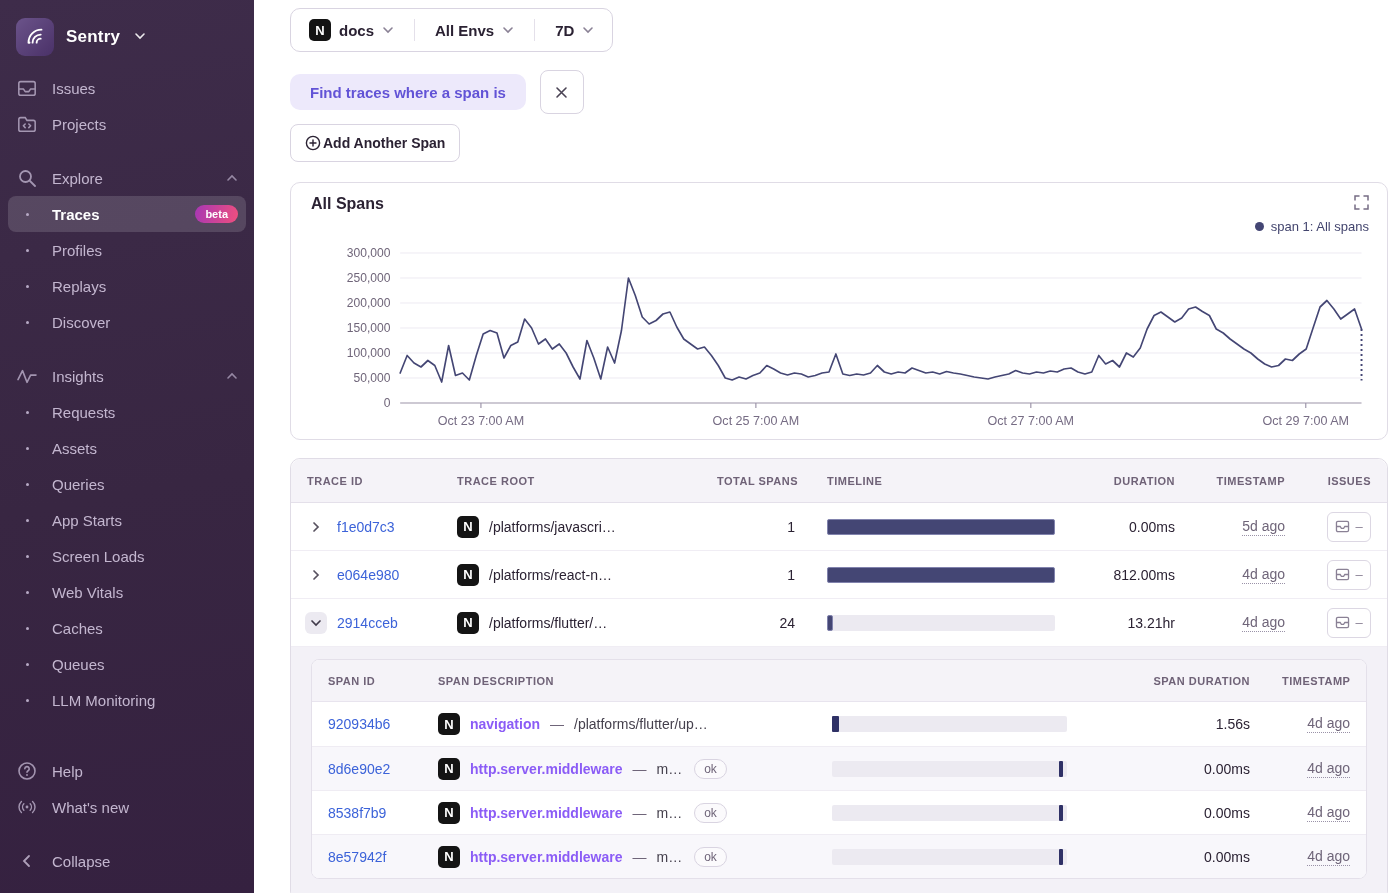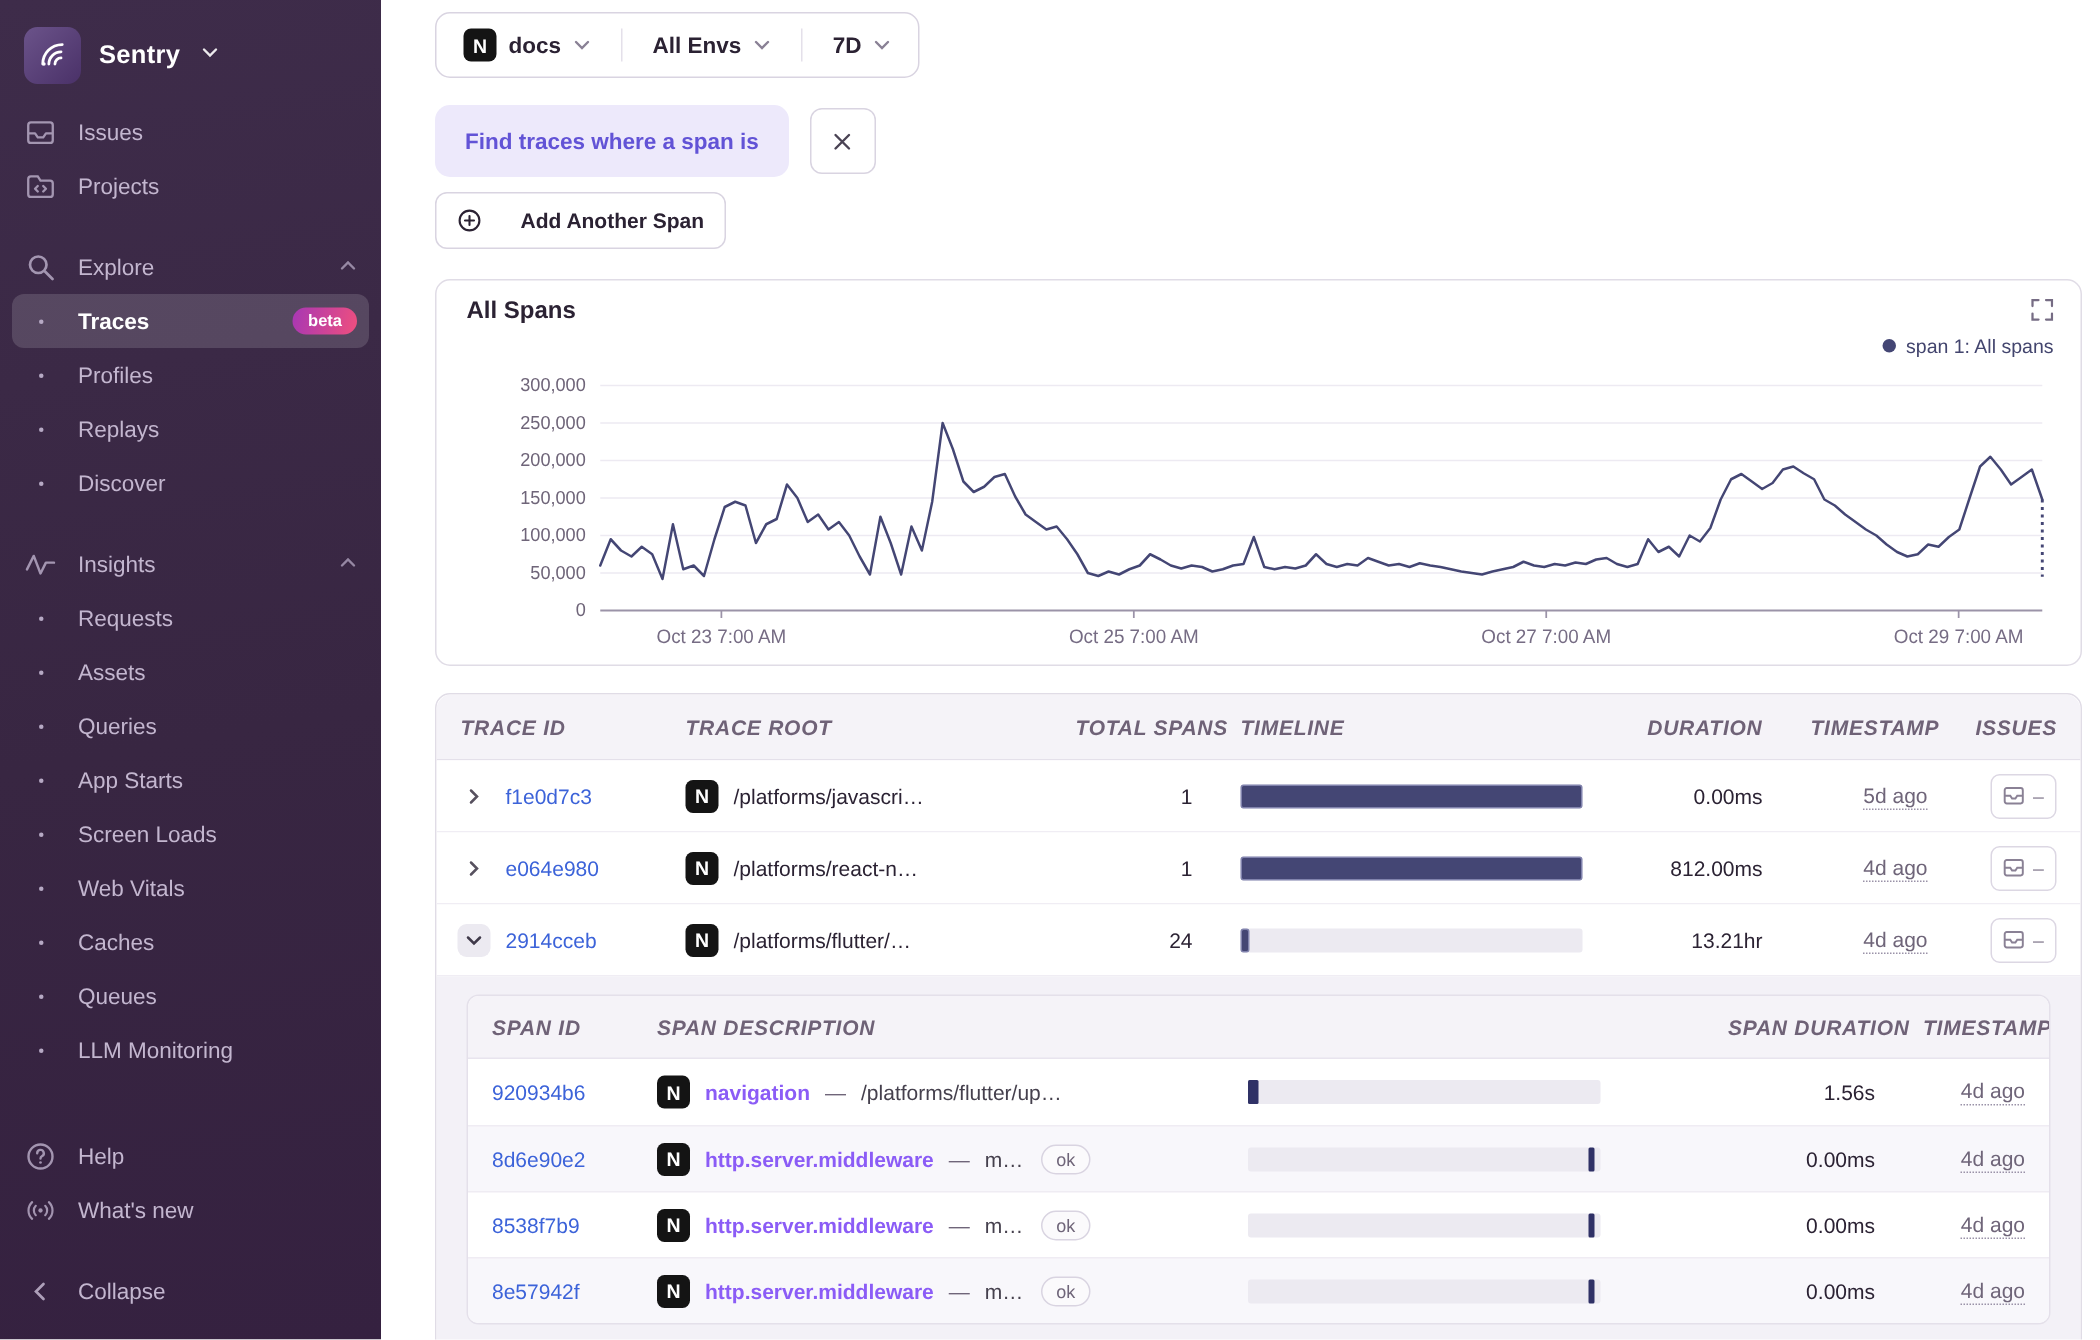--- a/index.html
+++ b/index.html
@@ -42,57 +42,57 @@
   .selector-pill { display:inline-flex; align-items:center; height:44px;
     border:1px solid #d9d4e1; border-radius:10px; background:#fff; padding:0 14px;
     gap:10px; font-weight:700; font-size:15px; color:#2b2233; }
   .sel-seg { display:flex; align-items:center; gap:8px; padding:0 4px; cursor:pointer; }
   .sel-divider { width:1px; height:22px; background:#e4e0ea; margin:0 6px; }
   .ntile { width:22px; height:22px; border-radius:5px; background:#141414; color:#fff;
     display:flex; align-items:center; justify-content:center; font-weight:700;
     font-size:13px; flex:0 0 22px; }
 
   .filter-row { display:flex; align-items:center; margin-top:18px; gap:14px; }
-  .find-chip { height:48px; display:flex; align-items:center; padding:0 20px;
+  .find-chip { height:36px; display:flex; align-items:center; padding:0 20px;
     background:#ede9fb; border-radius:10px; color:#6253d6; font-weight:700;
     font-size:15px; white-space:nowrap; }
   .search-box { flex:1; height:44px; border:1px solid #d9d4e1; border-radius:8px;
     display:flex; align-items:center; padding:0 14px; gap:10px; background:#fff; }
   .search-box input { border:none; outline:none; flex:1; font-size:15px;
     font-family:"Liberation Sans",sans-serif; color:#2b2233; background:transparent; }
   .search-box input::placeholder { color:#7e7590; }
   .icon-btn-x { width:44px; height:44px; flex:0 0 44px; border:1px solid #d9d4e1;
     border-radius:8px; background:#fff; display:flex; align-items:center;
     justify-content:center; cursor:pointer; }
   .clear-x { cursor:pointer; display:flex; }
 
   .action-row { margin-top:10px; }
-  .add-span-btn { display:inline-flex; align-items:center; gap:26px; height:38px;
+  .add-span-btn { display:inline-flex; align-items:center; gap:2px; height:38px;
     border:1px solid #d9d4e1; border-radius:8px; background:#fff; padding:0 14px;
     font-weight:700; font-size:14px; color:#2b2233; cursor:pointer;
     font-family:"Liberation Sans",sans-serif; }
 
   .panel { border:1px solid #e0dce6; border-radius:10px; background:#fff; }
   .chart-panel { margin-top:20px; height:258px; position:relative; padding:12px 18px 6px 18px; }
   .chart-title { font-size:16px; font-weight:700; color:#2b2233; margin-left:2px; }
   .expand-icon { position:absolute; top:12px; right:18px; cursor:pointer; }
   .legend { position:absolute; top:36px; right:18px; display:flex; align-items:center;
     gap:7px; font-size:13px; color:#43456e; cursor:pointer; }
   .legend-dot { width:9px; height:9px; border-radius:50%; background:#444674; }
   .chart-svg-wrap { position:absolute; left:26px; right:10px; bottom:6px; height:200px; }
   .ytick { font-size:12.5px; fill:#6f6579; font-family:"Liberation Sans",sans-serif; }
   .xtick { font-size:13px; fill:#766c84; font-family:"Liberation Sans",sans-serif; }
 
   
   .table-panel { margin-top:18px; overflow:hidden; }
   .grid-main { display:grid; grid-template-columns:150px minmax(0,1fr) 110px 260px 120px 110px 86px; align-items:center; }
   .thead { height:44px; background:#f5f3f8; border-bottom:1px solid #e4e0ea;
     border-radius:10px 10px 0 0; }
-  .th { font-size:14px; font-weight:700; letter-spacing:.5px; color:#6f6277;
-    padding:0 16px; white-space:nowrap;font-style:italic; }
+  .th { font-size:11px; font-weight:700; letter-spacing:.5px; color:#6f6277;
+    padding:0 16px; white-space:nowrap; }
   .t-right { text-align:right; }
   .trace-row { height:48px; border-bottom:1px solid #f0edf4; background:#fff; }
   .cell { padding:0 16px; font-size:14px; display:flex; align-items:center; min-width:0; }
   .cell.right { justify-content:flex-end; }
   .id-cell { gap:10px; padding-left:14px; }
   .chev-btn { width:22px; height:22px; border:none; background:transparent; color:#57515f;
     display:flex; align-items:center; justify-content:center; cursor:pointer; flex:0 0 22px; }
   .chev-btn.open { background:#eceaf1; border-radius:6px; }
   a.id-link { color:#3c63d9; text-decoration:none; font-size:14px; cursor:pointer; }
   .root-cell { gap:10px; }

